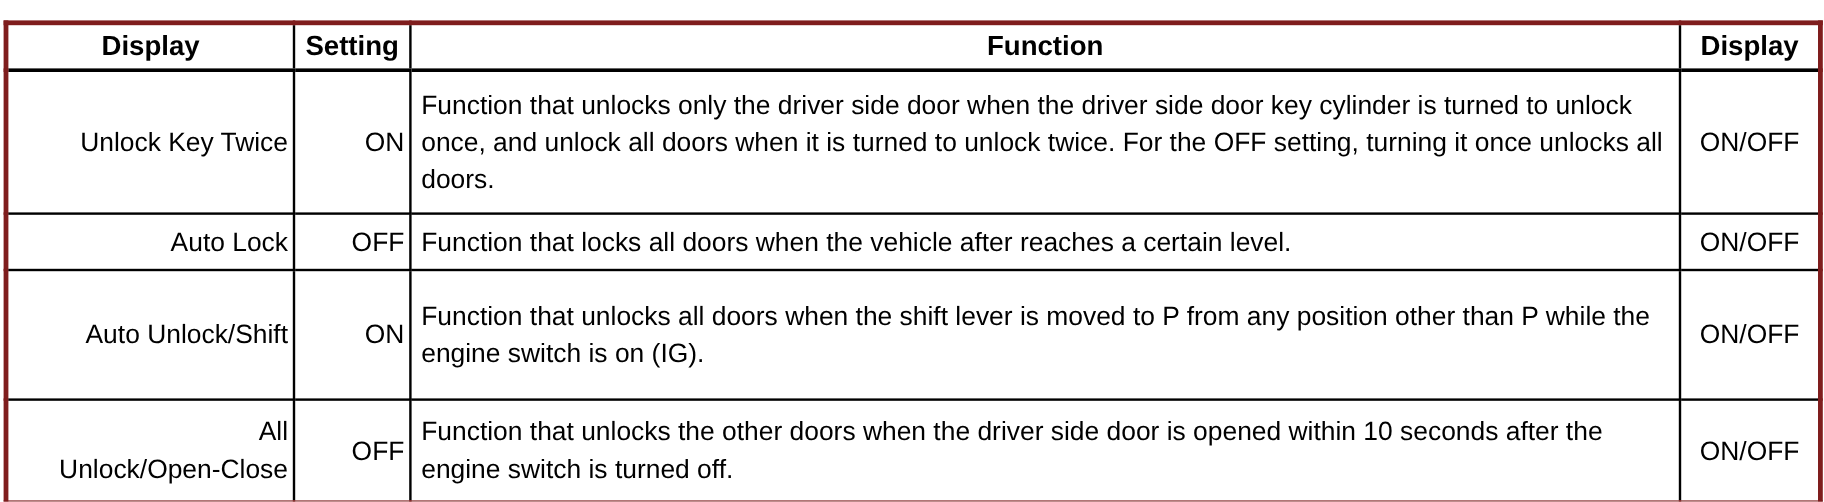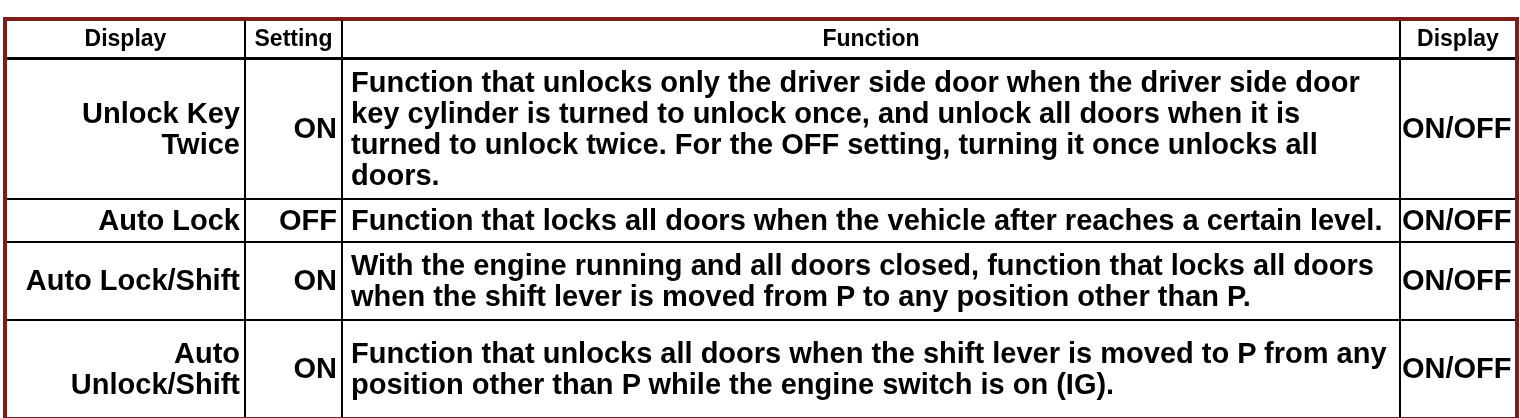--- a/index.html
+++ b/index.html
@@ -34,39 +34,39 @@
     margin-top: 10px;
   }
   th {
     font-size: 23px;
     font-weight: bold;
     text-align: center;
     padding: 4px 2px;
     border-bottom-width: 3px !important;
   }
   td {
-    font-size: 29px;
+    font-size: 22px;
     line-height: 31px;
     vertical-align: middle;
     padding: 2px 4px;
-    font-weight: bold;
   }
   td.col-display {
     text-align: right;
     white-space: pre-line;
   }
   td.col-default {
     text-align: right;
   }
   td.col-contents {
     text-align: left;
     padding-left: 8px;
     padding-right: 6px;
   }
   td.col-setting {
+    text-align: center;
     padding-left: 1px;
     padding-right: 1px;
   }
   col.c-display  { width: 240px; }
   col.c-default  { width: 97px;  }
   col.c-contents { width: 1058px;}
   col.c-setting  { width: 117px; }
   tr.r1 { height: 103px; }
   tr.r2 { height: 40px;  }
   tr.r3 { height: 72px;  }
@@ -99,27 +99,28 @@
         <td class="col-default">ON</td>
         <td class="col-contents">Function that unlocks only the driver side door when the driver side door key cylinder is turned to unlock once, and unlock all doors when it is turned to unlock twice. For the OFF setting, turning it once unlocks all doors.</td>
         <td class="col-setting">ON/OFF</td>
       </tr>
       <tr class="r2">
         <td class="col-display">Auto Lock</td>
         <td class="col-default">OFF</td>
         <td class="col-contents">Function that locks all doors when the vehicle after reaches a certain level.</td>
         <td class="col-setting">ON/OFF</td>
       </tr>
-      <tr class="r3">
-        <td class="col-display">Auto Lock/Shift</td>
-        <td class="col-default">ON</td>
-        <td class="col-contents">With the engine running and all doors closed, function that locks all doors when the shift lever is moved from P to any position other than P.</td>
-        <td class="col-setting">ON/OFF</td>
-      </tr>
       <tr class="r4">
         <td class="col-display">Auto Unlock/Shift</td>
         <td class="col-default">ON</td>
         <td class="col-contents">Function that unlocks all doors when the shift lever is moved to P from any position other than P while the engine switch is on (IG).</td>
+        <td class="col-setting">ON/OFF</td>
+      </tr>
+      <tr class="r5">
+        <td class="col-display">All
+Unlock/Open-Close</td>
+        <td class="col-default">OFF</td>
+        <td class="col-contents">Function that unlocks the other doors when the driver side door is opened within 10 seconds after the engine switch is turned off.</td>
         <td class="col-setting">ON/OFF</td>
       </tr>
     </tbody>
   </table>
 </div>
 
 </body></html>

